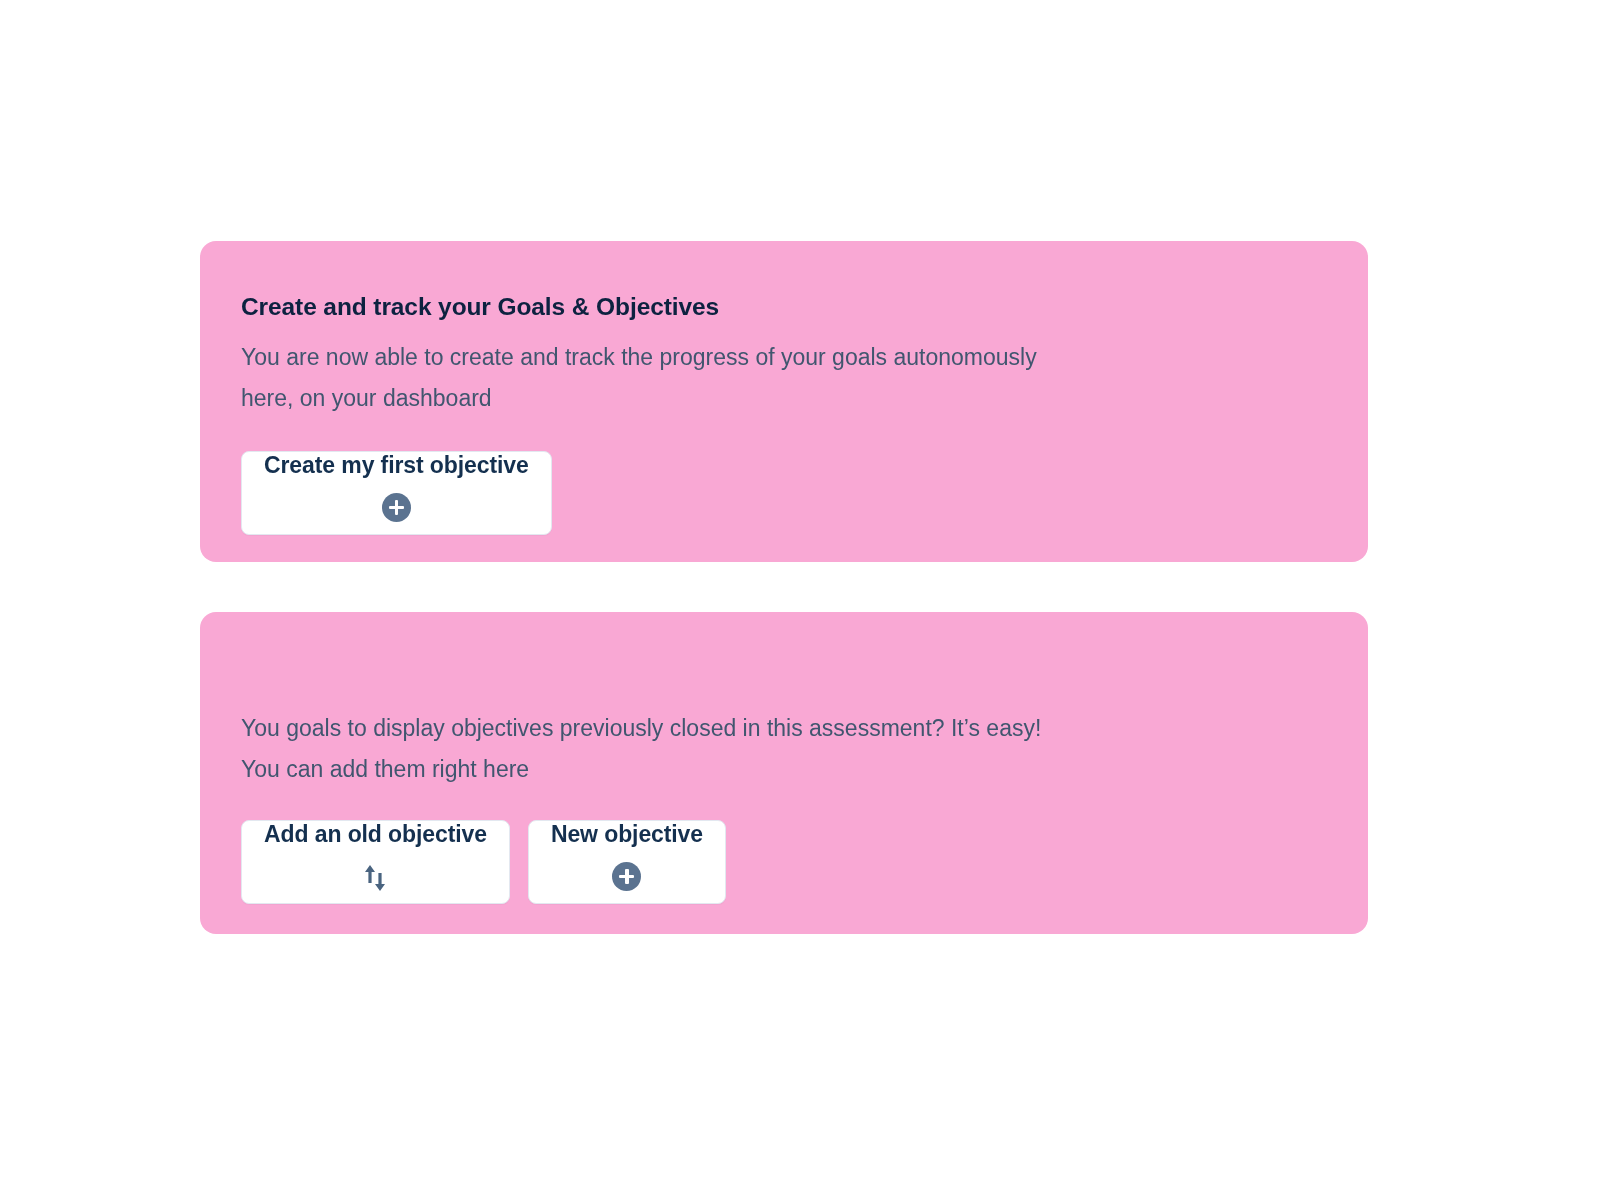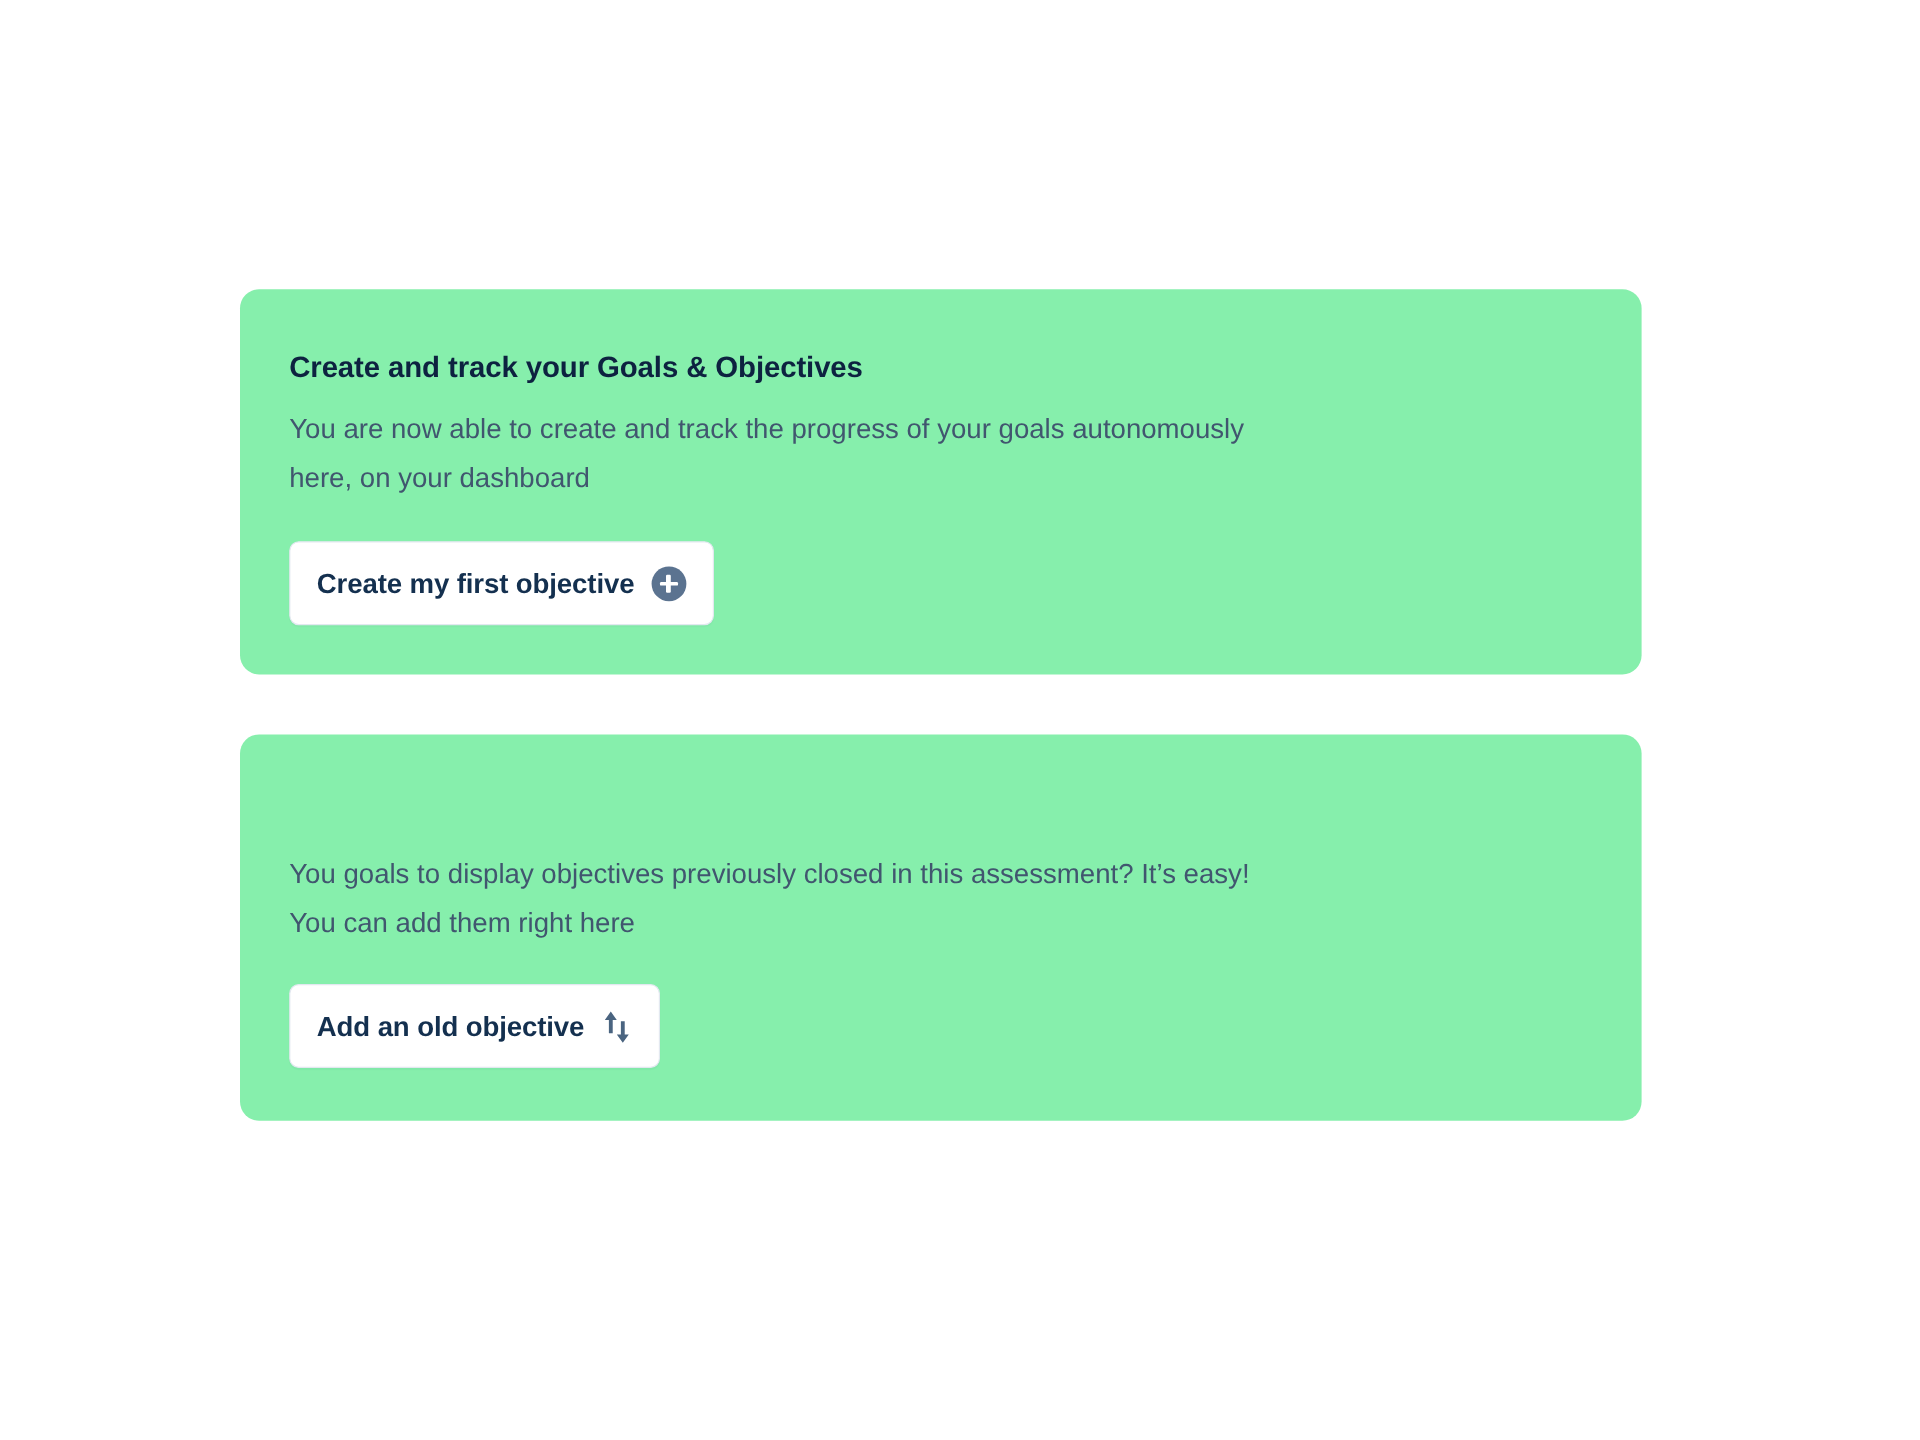--- a/index.html
+++ b/index.html
@@ -20,21 +20,21 @@
     position: absolute;
     left: 0; top: 0;
     width: 1600px;
     height: 1200px;
     background: #ffffff;
   }
 
   
   .card {
     position: absolute;
-    background: #86efac;
+    background: #f9a8d4;
     border-radius: 16px;
     box-sizing: border-box;
     overflow: hidden;
   }
   #card-1 { left: 200px; top: 241px;  width: 1168px; height: 321px; }
   #card-2 { left: 200px; top: 612px;  width: 1168px; height: 322px; }
 
   .card-body {
     position: absolute;
     left: 41px;
@@ -76,25 +76,26 @@
   #card-2 .btn-row { top: 208px; }
 
   .btn {
     display: inline-flex;
     align-items: center;
     gap: 14px;
     background: #ffffff;
     border: 1px solid #e3e8f0;
     border-radius: 8px;
     padding: 0 22px;
-    height: 70px;
+    height: 84px;
     box-sizing: border-box;
     cursor: pointer;
     font-family: "Liberation Sans", sans-serif;
     box-shadow: 0 1px 1px rgba(16,40,80,0.03);
+    flex-direction: column;
   }
   .btn-label {
     font-size: 23px;
     font-weight: bold;
     letter-spacing: -0.1px;
     color: #14304f;
     white-space: nowrap;
   }
 
   
@@ -208,18 +209,22 @@
             <svg width="26" height="30" viewBox="0 0 26 30" xmlns="http://www.w3.org/2000/svg">
               <g fill="#4a6party"></g>
 
               <path d="M8 2 L13 9 L9.6 9 L9.6 20 L6.4 20 L6.4 9 L3 9 Z" fill="#4a6480"></path>
 
               <path d="M18 28 L23 21 L19.6 21 L19.6 10 L16.4 10 L16.4 21 L13 21 Z" fill="#4a6480"></path>
             </svg>
           </span>
         </button>
 
+        <button class="btn">
+          <span class="btn-label">New objective</span>
+          <span class="icon-plus"></span>
+        </button>
       </div>
     </div>
 
   </section>
 
 </div>
 
 </body></html>

